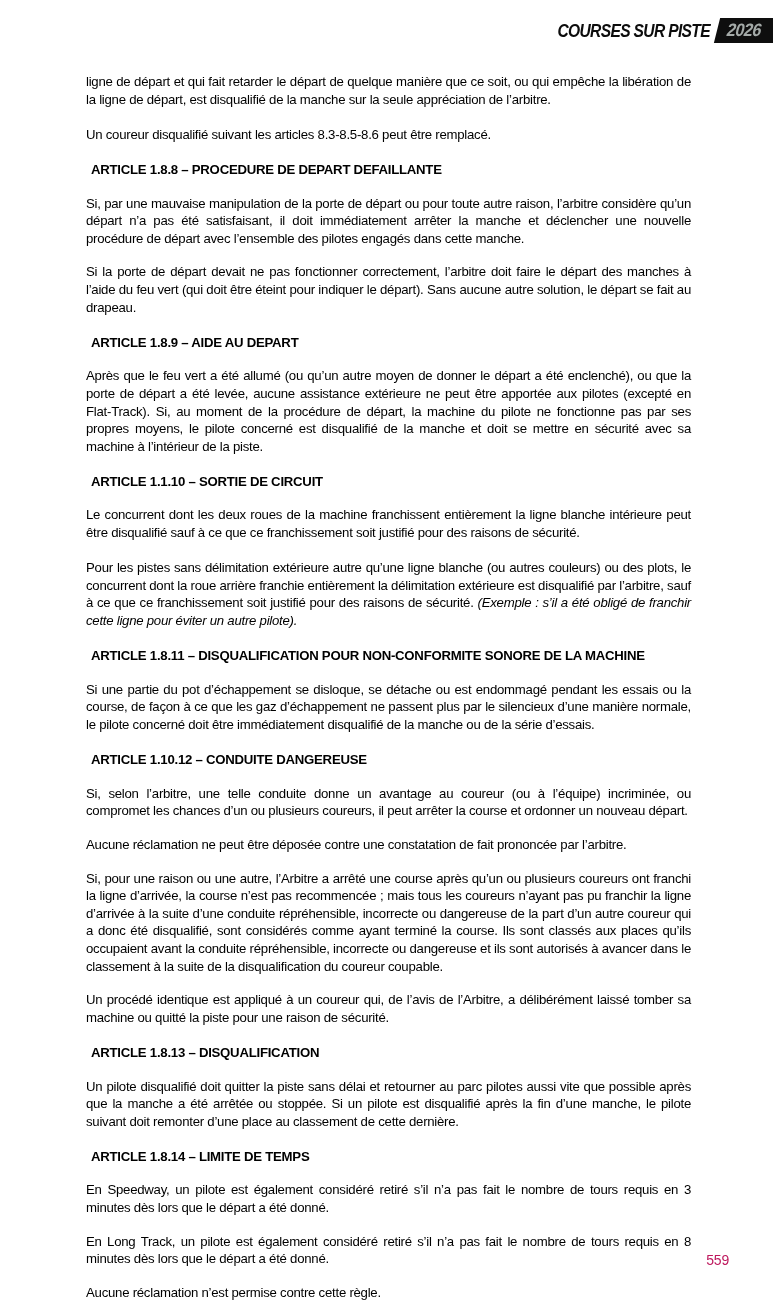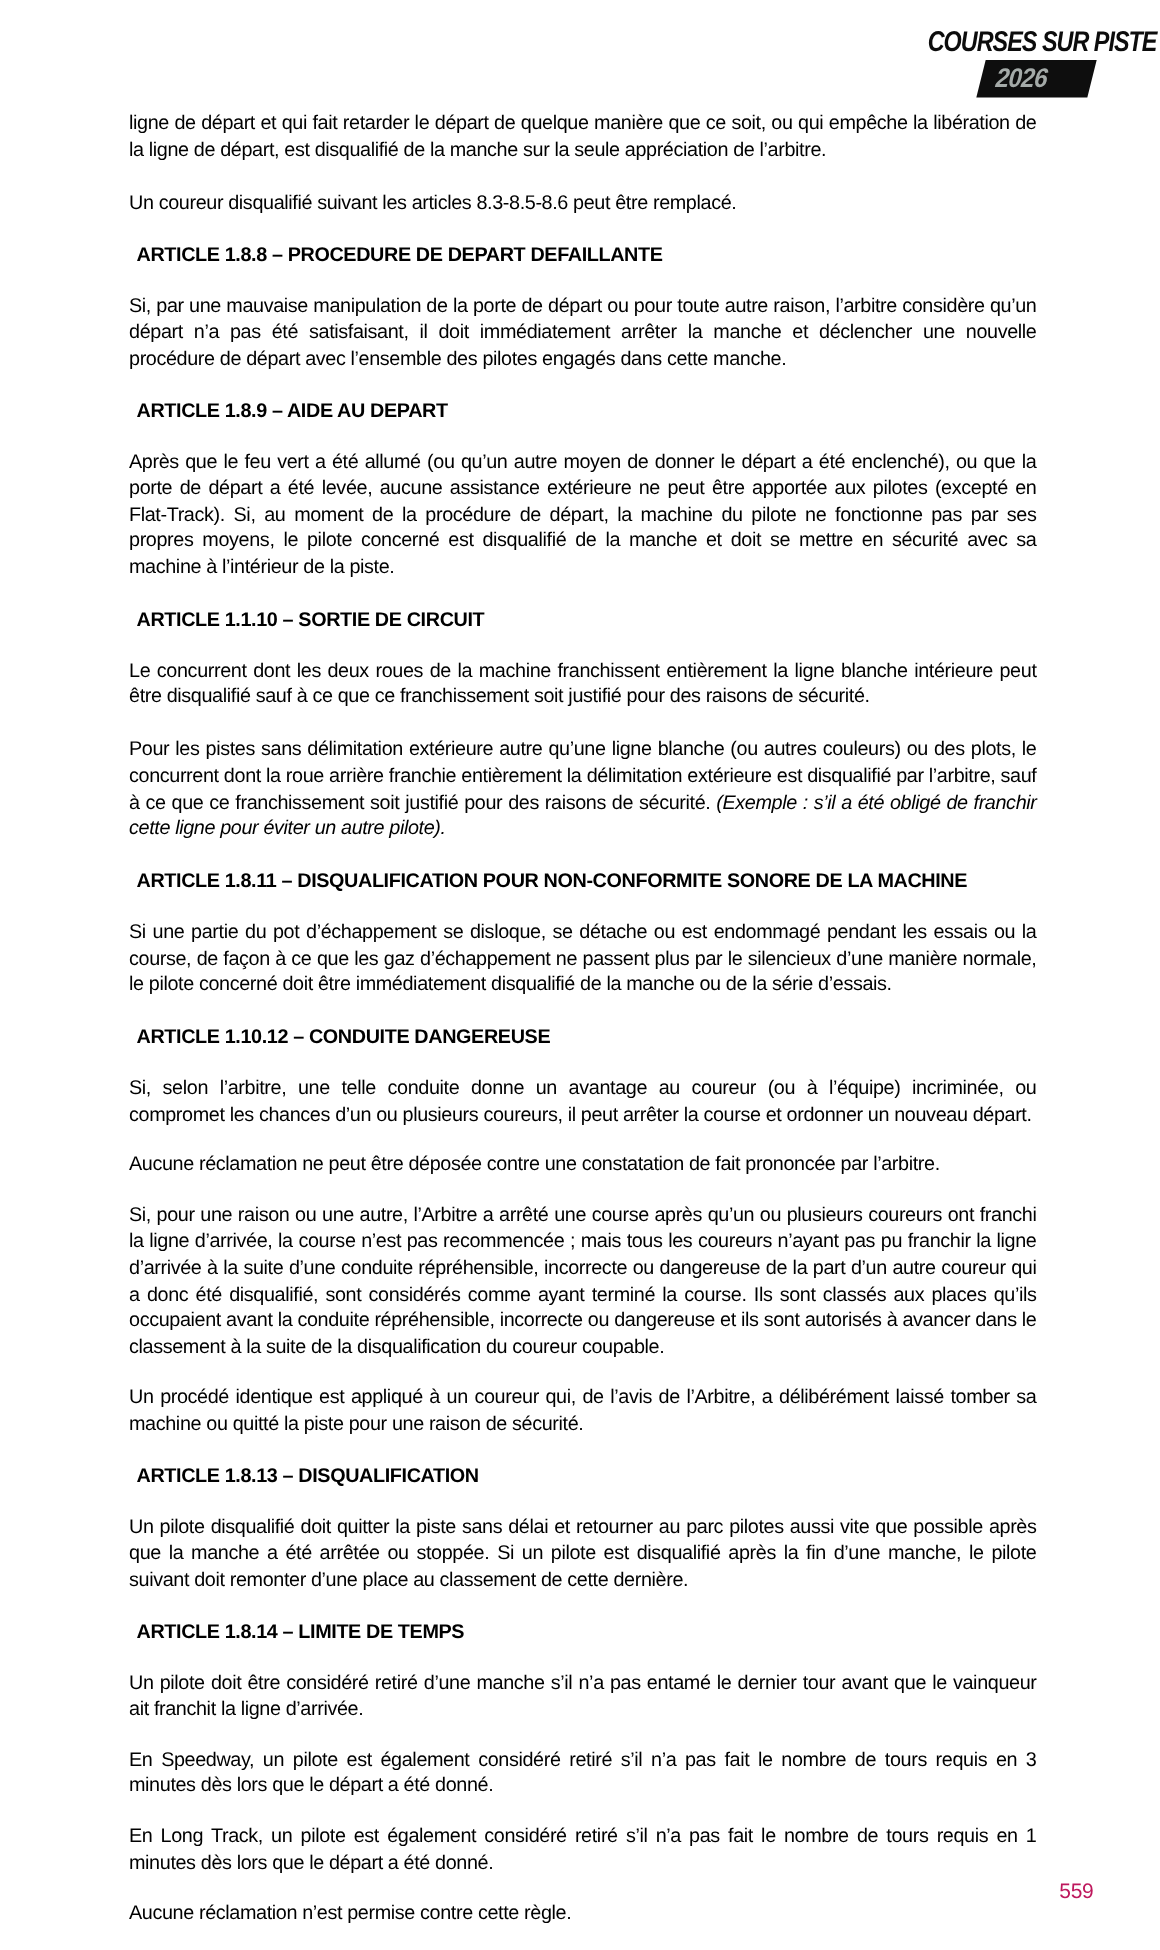--- a/index.html
+++ b/index.html
@@ -18,21 +18,20 @@
   }
 
   
   .masthead {
     position: absolute;
     top: 18px; right: 0;
     height: 25px;
     display: flex;
     align-items: center;
     white-space: nowrap;
-    flex-direction: column;
   }
   .masthead-title {
     display: inline-block;
     font-weight: bold;
     font-style: italic;
     font-size: 19px;
     letter-spacing: -0.8px;
     transform: scaleX(0.82);
     transform-origin: right center;
     color: #0c0c0c;
@@ -107,20 +106,21 @@
 
     <p class="para">ligne de départ et qui fait retarder le départ de quelque manière que ce soit, ou qui empêche la libération de la ligne de départ, est disqualifié de la manche sur la seule appréciation de l’arbitre.</p>
 
     <section class="article">
       <p class="para">Un coureur disqualifié suivant les articles 8.3-8.5-8.6 peut être remplacé.</p>
     </section>
 
     <section class="article">
       <h2 class="heading">ARTICLE 1.8.8 – PROCEDURE DE DEPART DEFAILLANTE</h2>
       <p class="para">Si, par une mauvaise manipulation de la porte de départ ou pour toute autre raison, l’arbitre considère qu’un départ n’a pas été satisfaisant, il doit immédiatement arrêter la manche et déclencher une nouvelle procédure de départ avec l’ensemble des pilotes engagés dans cette manche.</p>
+      <p class="para">Si la porte de départ devait ne pas fonctionner correctement, l’arbitre doit faire le départ des manches à l’aide du feu vert (qui doit être éteint pour indiquer le départ). Sans aucune autre solution, le départ se fait au drapeau.</p>
     </section>
 
     <section class="article">
       <h2 class="heading">ARTICLE 1.8.9 – AIDE AU DEPART</h2>
       <p class="para">Après que le feu vert a été allumé (ou qu’un autre moyen de donner le départ a été enclenché), ou que la porte de départ a été levée, aucune assistance extérieure ne peut être apportée aux pilotes (excepté en Flat-Track). Si, au moment de la procédure de départ, la machine du pilote ne fonctionne pas par ses propres moyens, le pilote concerné est disqualifié de la manche et doit se mettre en sécurité avec sa machine à l’intérieur de la piste.</p>
     </section>
 
     <section class="article">
       <h2 class="heading">ARTICLE 1.1.10 – SORTIE DE CIRCUIT</h2>
       <p class="para">Le concurrent dont les deux roues de la machine franchissent entièrement la ligne blanche intérieure peut être disqualifié sauf à ce que ce franchissement soit justifié pour des raisons de sécurité.</p>
@@ -140,23 +140,22 @@
       <p class="para">Un procédé identique est appliqué à un coureur qui, de l’avis de l’Arbitre, a délibérément laissé tomber sa machine ou quitté la piste pour une raison de sécurité.</p>
     </section>
 
     <section class="article">
       <h2 class="heading">ARTICLE 1.8.13 – DISQUALIFICATION</h2>
       <p class="para">Un pilote disqualifié doit quitter la piste sans délai et retourner au parc pilotes aussi vite que possible après que la manche a été arrêtée ou stoppée. Si un pilote est disqualifié après la fin d’une manche, le pilote suivant doit remonter d’une place au classement de cette dernière.</p>
     </section>
 
     <section class="article">
       <h2 class="heading">ARTICLE 1.8.14 – LIMITE DE TEMPS</h2>
-      <p class="para">Un pilote doit être considéré retiré d’une manche s’il n’a pas entamé le dernier tour avant que le vainqueur ait franchit la ligne d’arrivée.</p>
       <p class="para">En Speedway, un pilote est également considéré retiré s’il n’a pas fait le nombre de tours requis en 3 minutes dès lors que le départ a été donné.</p>
-      <p class="para">En Long Track, un pilote est également considéré retiré s’il n’a pas fait le nombre de tours requis en 1 minutes dès lors que le départ a été donné.</p>
+      <p class="para">En Long Track, un pilote est également considéré retiré s’il n’a pas fait le nombre de tours requis en 8 minutes dès lors que le départ a été donné.</p>
       <p class="para">Aucune réclamation n’est permise contre cette règle.</p>
     </section>
 
   </main>
 
   <div class="page-number">559</div>
 
 </div>
 
 </body></html>

